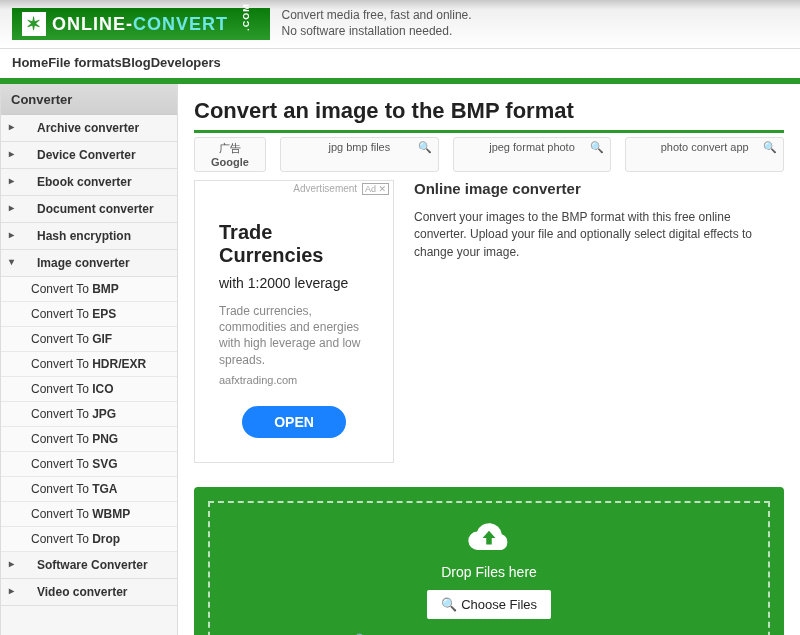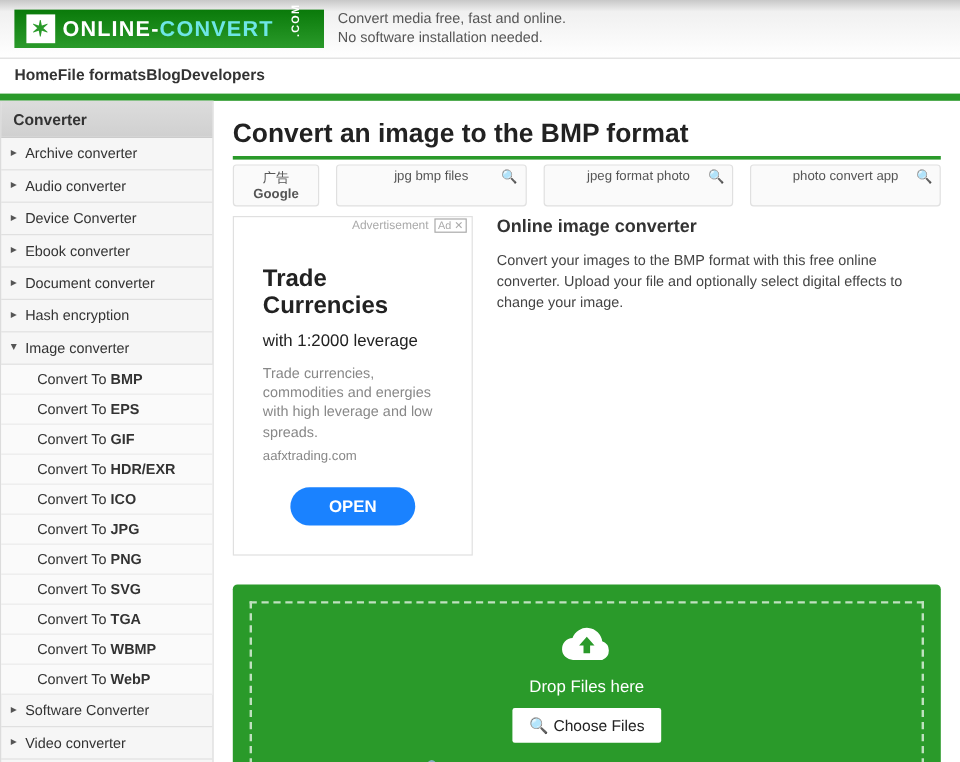--- a/index.html
+++ b/index.html
@@ -8,21 +8,21 @@
 .logo{background:linear-gradient(to bottom,#0a7a0a,#2a9a2a);color:#fff;font-weight:bold;font-size:18px;padding:4px 10px;display:flex;align-items:center;letter-spacing:1px}
 .logo-box{background:#fff;width:24px;height:24px;margin-right:6px;display:flex;align-items:center;justify-content:center;color:#2a9a2a;font-weight:bold}
 .logo .teal{color:#6ee6e6}
 .logo-com{font-size:9px;transform:rotate(-90deg);margin-left:4px;align-self:flex-start}
 .tagline{margin-left:12px;font-size:12px;color:#555;line-height:1.3}
 .nav{padding:6px 12px 8px;display:flex;font-weight:bold;font-size:13px;border-bottom:6px solid #2a9a2a}
 .nav span{cursor:pointer}
 .main{display:flex}
 .sidebar{width:178px;background:#f6f6f6;border:1px solid #dcdcdc}
 .side-header{background:linear-gradient(#dcdcdc,#d0d0d0);padding:7px 10px;font-weight:bold;border-bottom:1px solid #ccc}
-.side-item{padding:6px 10px 6px 20px;border-bottom:1px solid #e0e0e0;font-weight:normal;font-size:12px;cursor:pointer;position:relative}
+.side-item{padding:6px 10px 6px 36px;border-bottom:1px solid #e0e0e0;font-weight:bold;font-size:12px;cursor:pointer;position:relative}
 .side-item::before{content:"\25B8";position:absolute;left:8px;font-size:10px;color:#555}
 .side-item.expanded::before{content:"\25BE"}
 .sub-item{padding:5px 10px 5px 30px;border-bottom:1px solid #e8e8e8;font-size:12px;cursor:pointer;background:#fafafa}
 .sub-item b{font-weight:bold}
 .content{flex:1;padding:8px 16px}
 h1{font-size:22px;font-weight:bold;margin:6px 0;color:#222}
 .green-line{height:3px;background:#2a9a2a;margin-bottom:4px}
 .adrow{display:flex;gap:14px;margin:4px 0;font-size:11px;color:#555}
 .adrow .gpill{flex:1;border:1px solid #e0e0e0;border-radius:3px;padding:3px 8px;position:relative;text-align:center;background:#fafafa}
 .adrow .gpill .mag{position:absolute;right:6px}
@@ -72,37 +72,36 @@
   <span>File formats</span>
   <span>Blog</span>
   <span>Developers</span>
 </div>
 
 <div class="main">
   <div class="sidebar">
     <div class="side-header">Converter</div>
     <div id="side-items">
         <div class="side-item">Archive converter</div>
-        <div class="side-item">Audio converter</div>
         <div class="side-item">Device Converter</div>
         <div class="side-item">Ebook converter</div>
         <div class="side-item">Document converter</div>
         <div class="side-item">Hash encryption</div>
         <div class="side-item expanded">Image converter</div>
         <div class="sub-item">Convert To <b>BMP</b></div>
         <div class="sub-item">Convert To <b>EPS</b></div>
         <div class="sub-item">Convert To <b>GIF</b></div>
         <div class="sub-item">Convert To <b>HDR/EXR</b></div>
         <div class="sub-item">Convert To <b>ICO</b></div>
         <div class="sub-item">Convert To <b>JPG</b></div>
         <div class="sub-item">Convert To <b>PNG</b></div>
         <div class="sub-item">Convert To <b>SVG</b></div>
         <div class="sub-item">Convert To <b>TGA</b></div>
         <div class="sub-item">Convert To <b>WBMP</b></div>
-        <div class="sub-item">Convert To <b>WebP</b></div>
+        <div class="sub-item">Convert To <b>Drop</b></div>
         <div class="side-item">Software Converter</div>
         <div class="side-item">Video converter</div>
       </div>
   </div>
 
   <div class="content">
     <h1>Convert an image to the BMP format</h1>
     <div class="green-line"></div>
 
     <div class="adrow">

